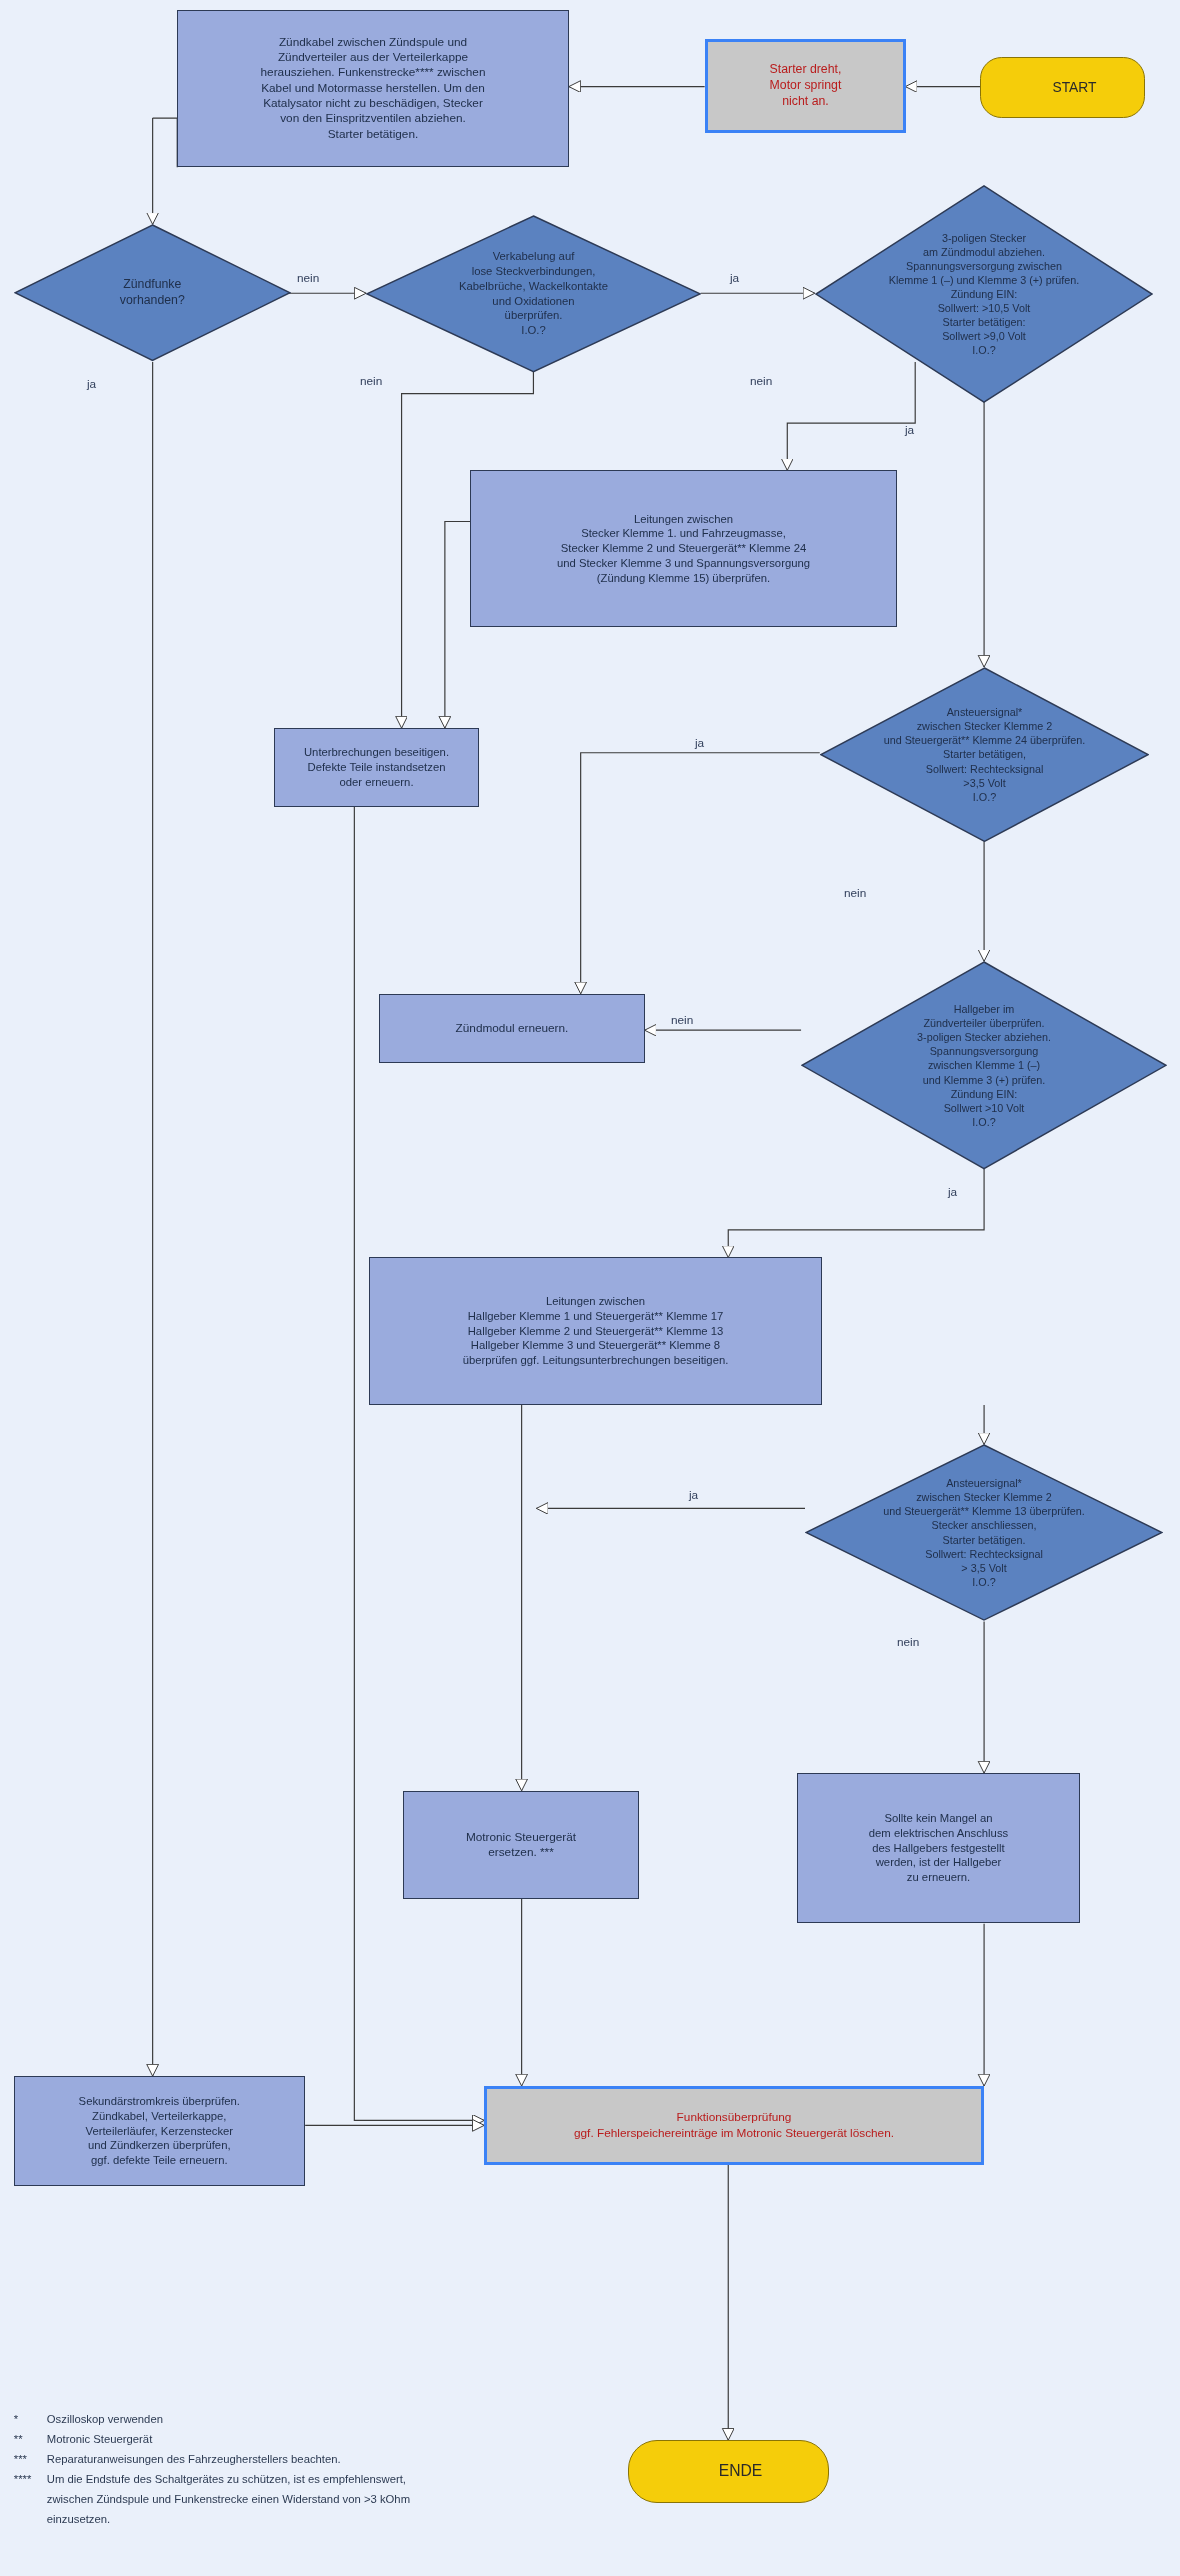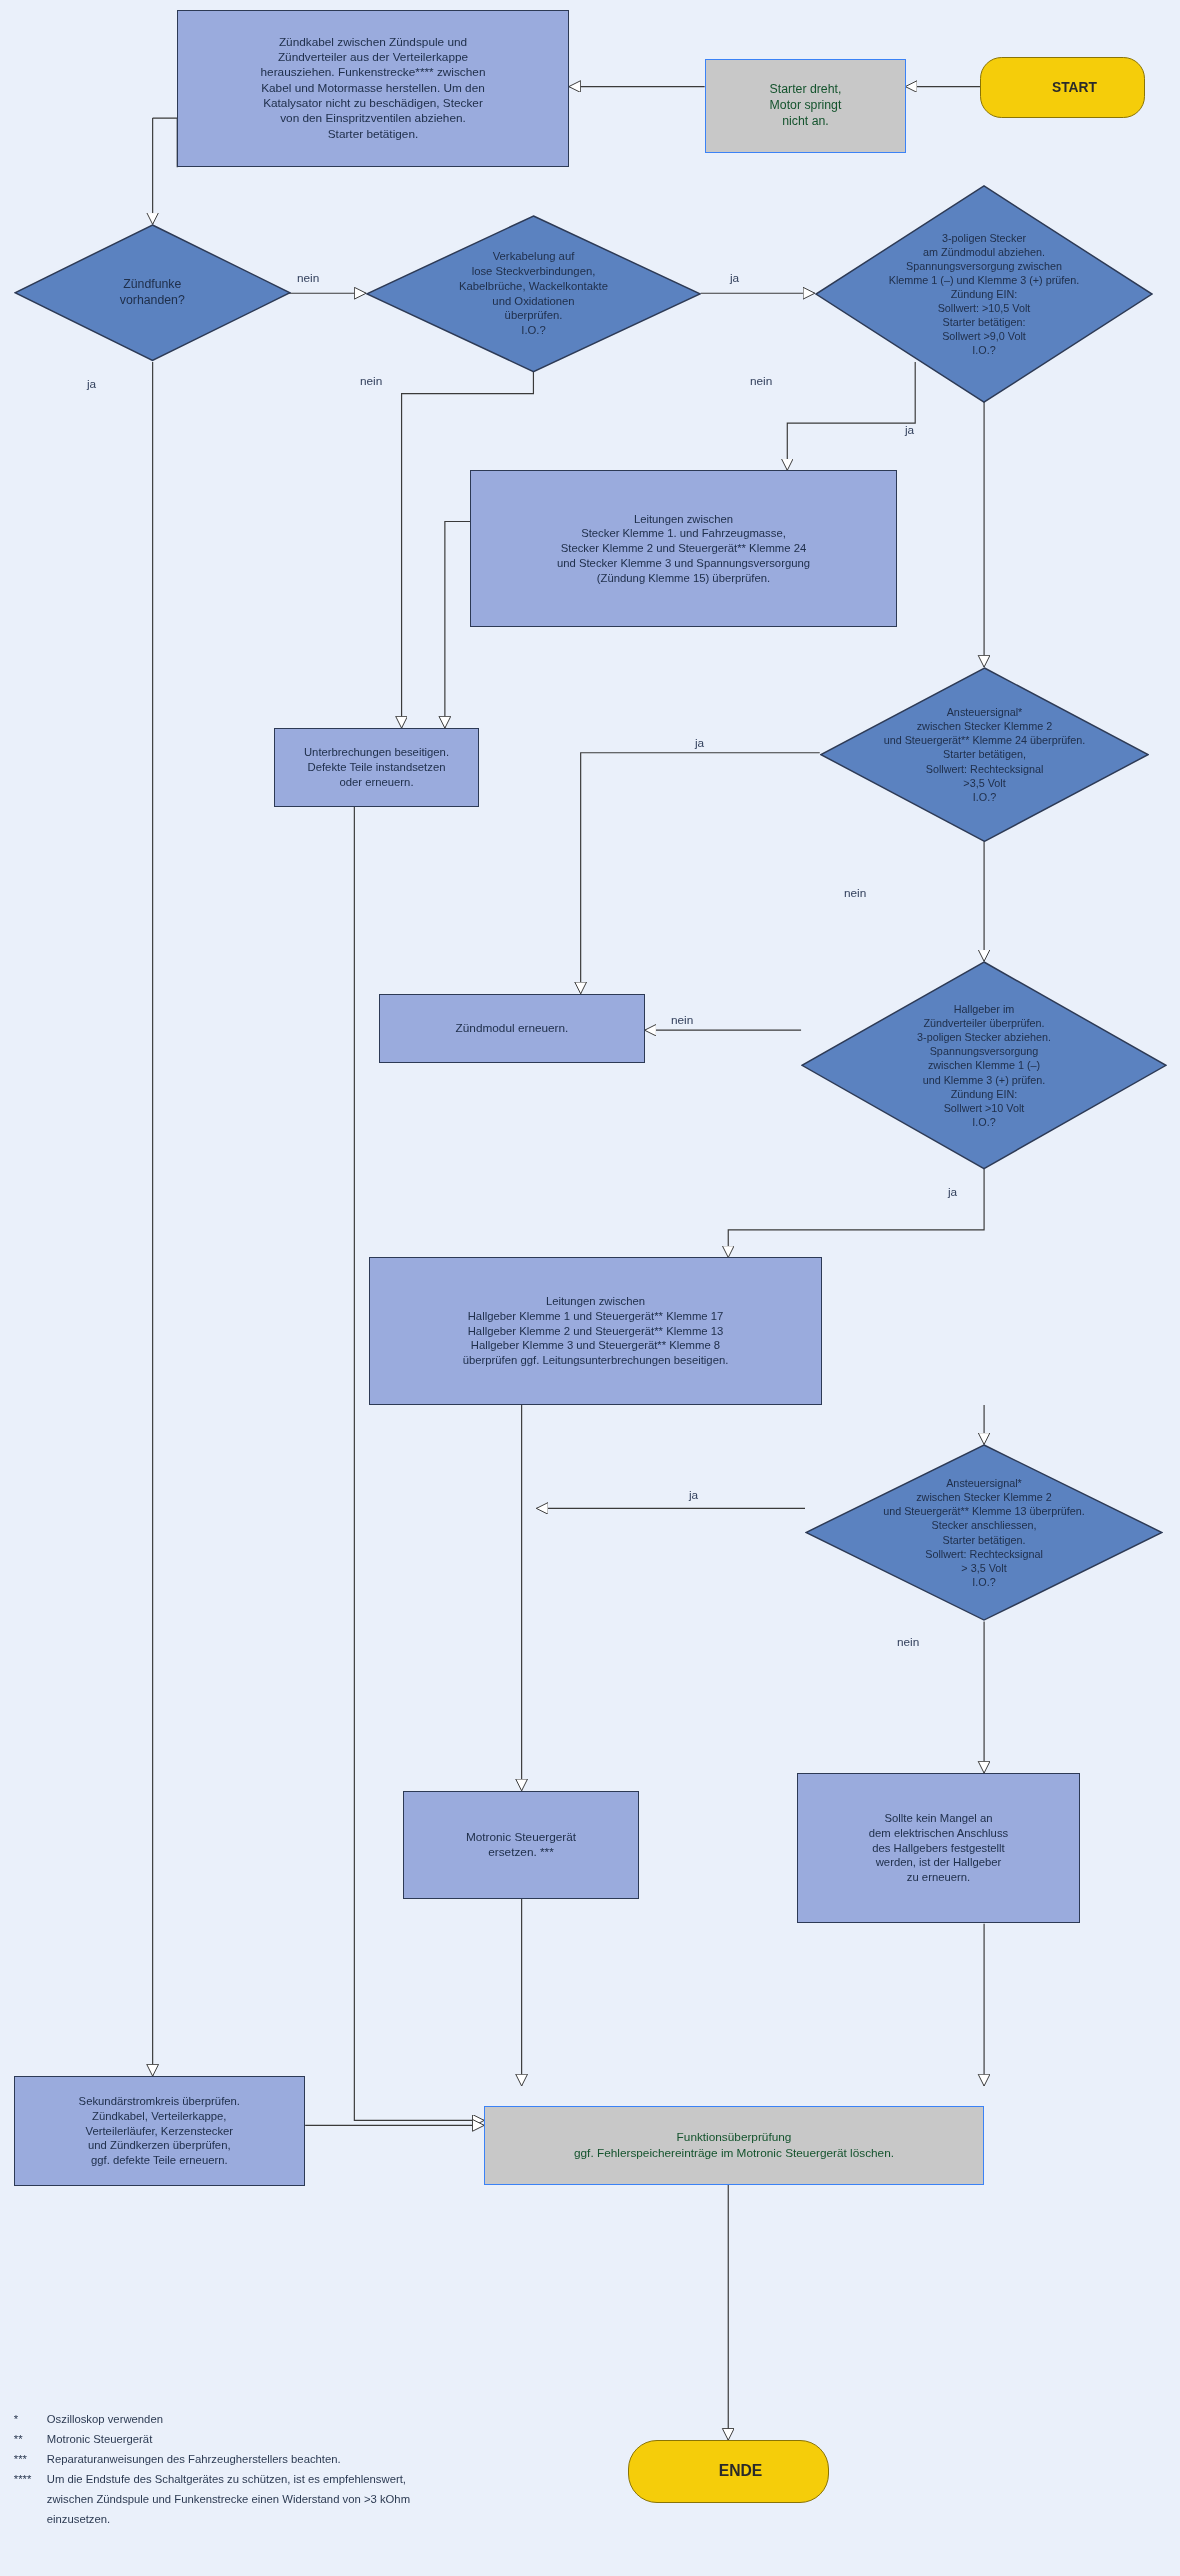--- a/index.html
+++ b/index.html
@@ -35,43 +35,42 @@
     color: #20304c;
     line-height: 1.30;
     white-space: pre-line;
   }
   .proc {
     background: #9aabdd;
     border: 1px solid #2d3a55;
   }
   .proc-gray {
     background: #c8c8c8;
-    border: 1px solid #3b82f6;
-    color: #14532d;
-    margin-top: 20px;
+    border: 3px solid #3b82f6;
+    color: #b91c1c;
   }
   .decision {
     background: transparent;
     border: none;
   }
   .decision .dia-shape {
     position: absolute;
     left: 0; top: 0; right: 0; bottom: 0;
   }
   .decision .dia-label {
     position: relative;
     z-index: 2;
     padding: 0 5.9px;
     width: 100%;
   }
   .terminator {
     background: #f5cd0a;
     border: 1px solid #8a7405;
     border-radius: 21.6px;
-    font-weight: bold;
+    font-weight: normal;
     color: #2a2a2a;
     padding-left: 24px;
   }
   .edge-label {
     position: absolute;
     font-size: 11.8px;
     color: #33405c;
     white-space: nowrap;
   }
   .footnotes {

